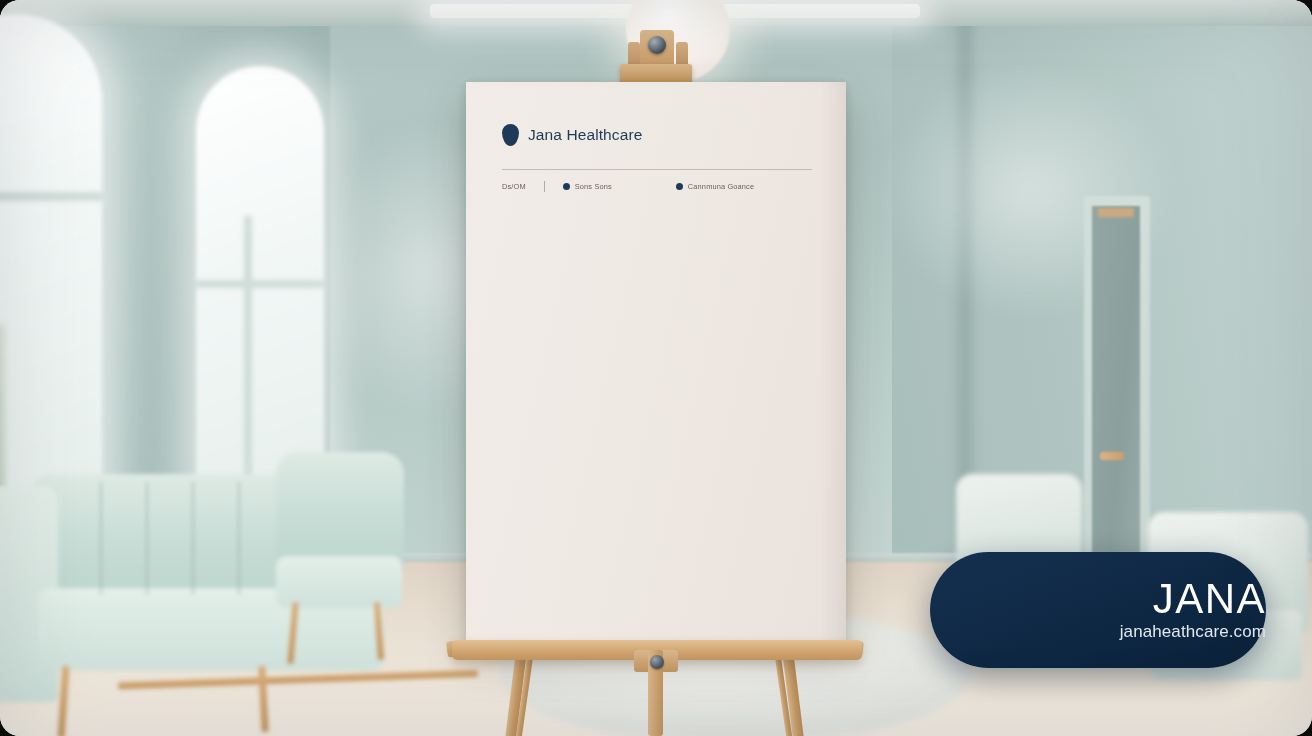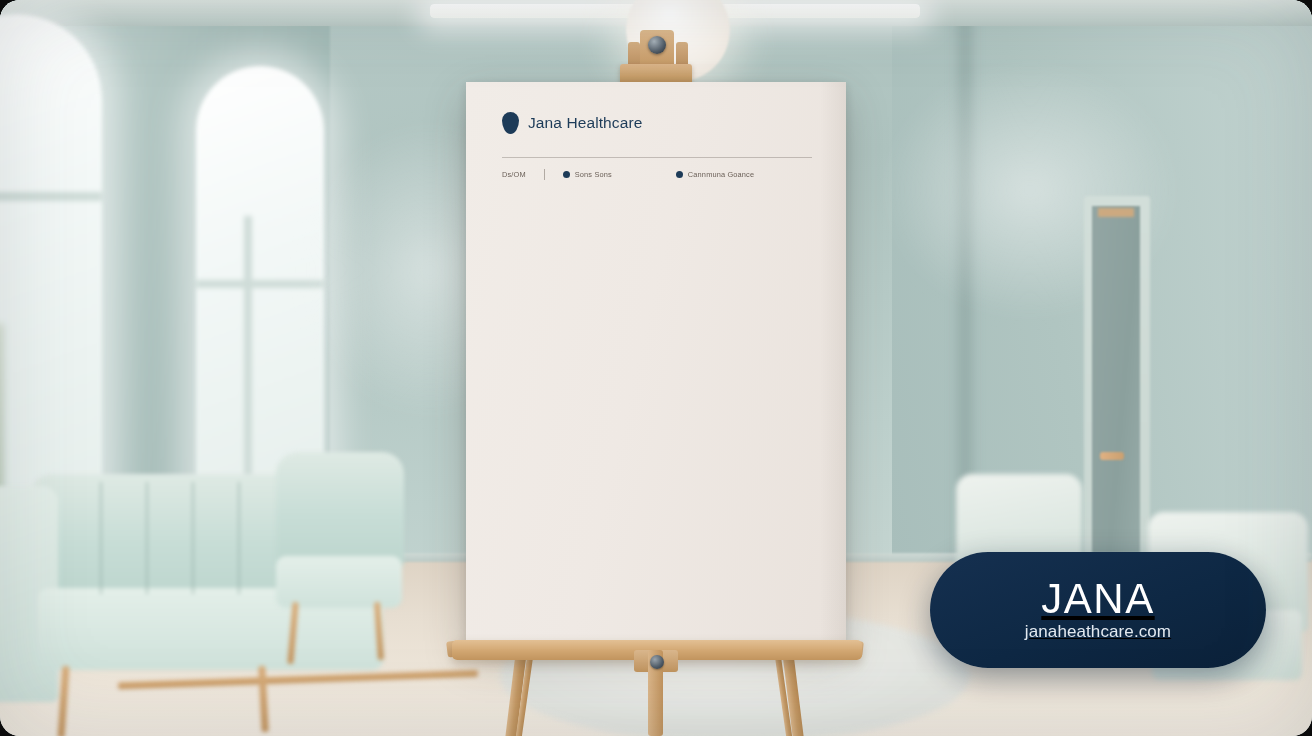--- a/index.html
+++ b/index.html
@@ -230,21 +230,21 @@
   }
 
   
   .poster{
     position:absolute;
     left:466px; top:82px; width:380px; height:562px;
     background:linear-gradient(103deg,#f1ece7 0%,#efe9e4 46%,#e9e2dc 100%);
     box-shadow:
       0 16px 38px rgba(60,55,50,.26),
       0 3px 10px rgba(60,55,50,.16);
-    padding:30px 30px 0 36px;
+    padding:42px 30px 0 36px;
     display:flex; flex-direction:column;
   }
   .poster::after{
     content:""; position:absolute; right:0; top:0; width:26px; height:100%;
     background:linear-gradient(90deg,rgba(150,140,130,0),rgba(150,140,130,.14));
     pointer-events:none;
   }
 
   
   .brand{
@@ -293,23 +293,22 @@
   .foot-gap{ width:64px; }
 
   
   .badge{
     position:absolute; right:46px; bottom:68px;
     width:336px; height:116px;
     border-radius:58px;
     background:linear-gradient(160deg,#153050 0%,#0e2844 55%,#0b2139 100%);
     box-shadow:0 10px 30px rgba(10,28,48,.42);
     display:flex; flex-direction:column;
-    align-items:center; justify-content:center;
+    align-items:flex-end; justify-content:center;
     gap:2px;
-    text-decoration:underline;
   }
   .badge-title{
     color:#ffffff; font-size:42px; letter-spacing:1.5px;
     font-weight:400; line-height:1;
   }
   .badge-url{
     color:#e2e9f0; font-size:17px; letter-spacing:.1px;
   }
 
   .vignette{

